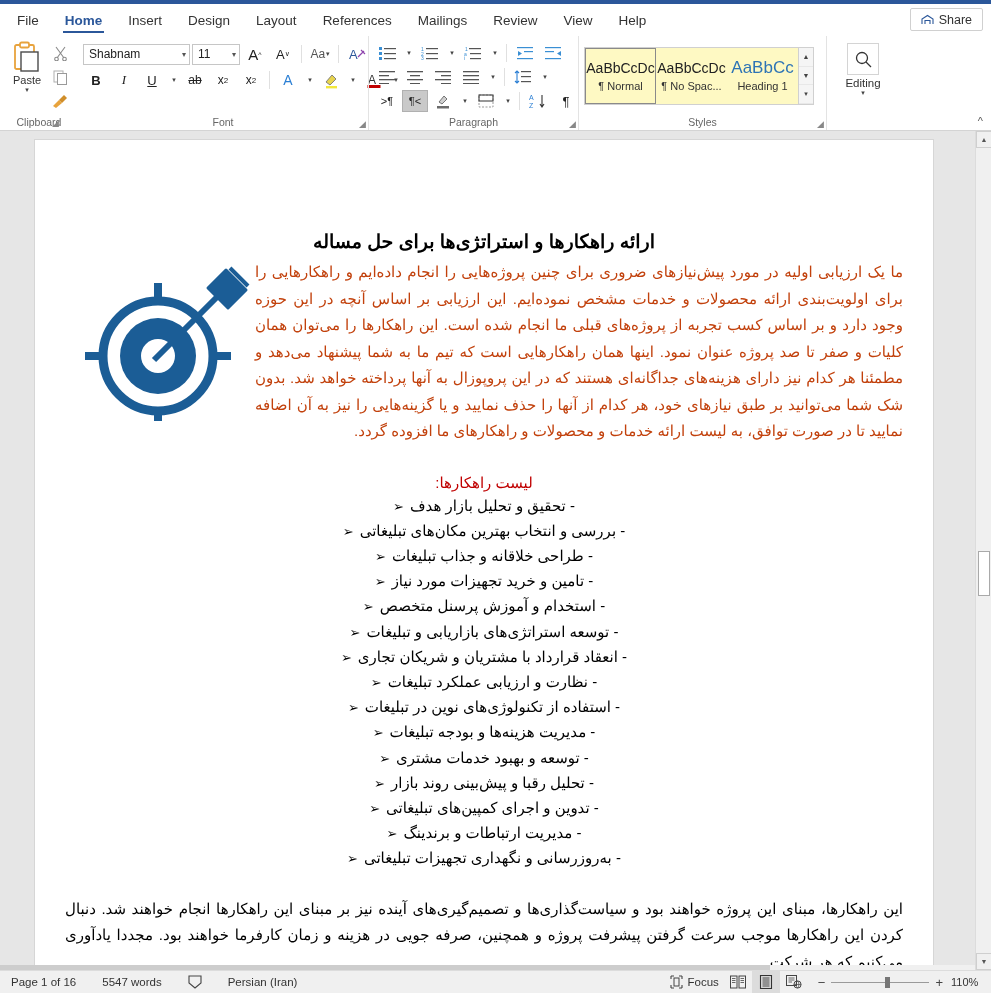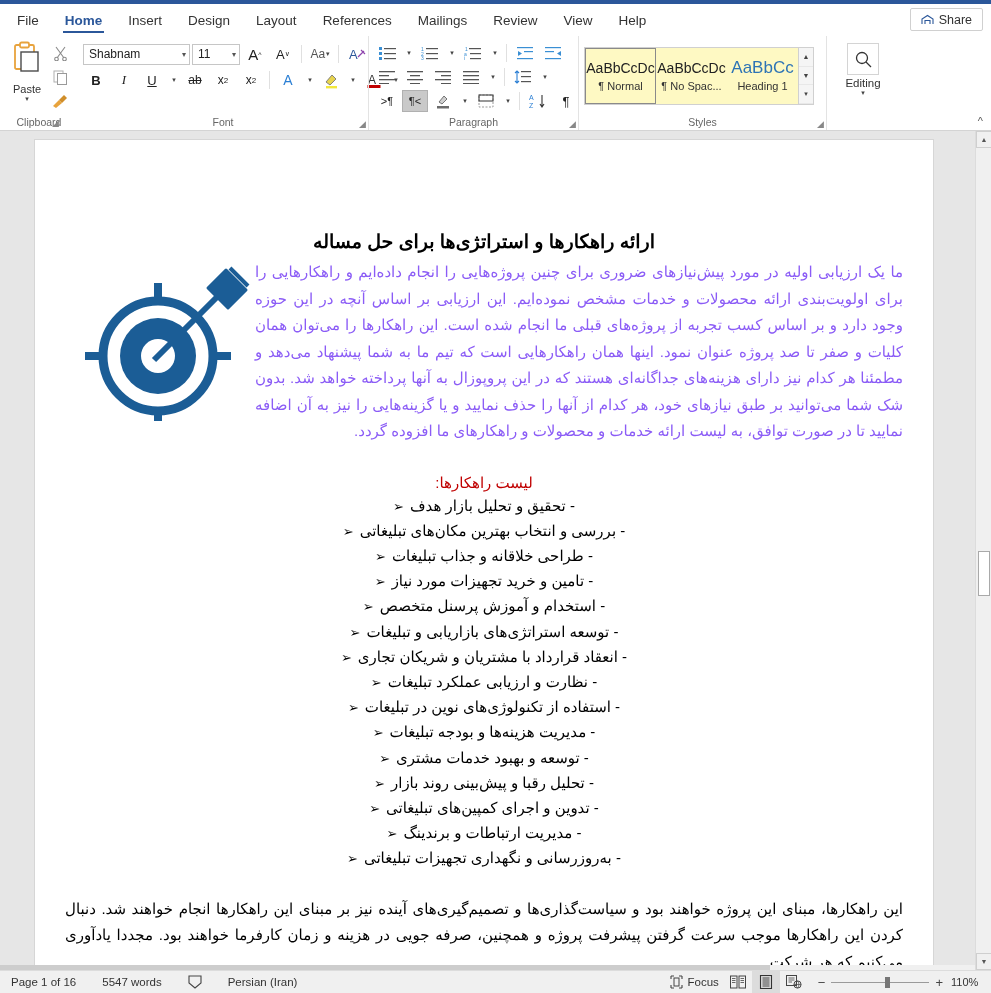--- a/index.html
+++ b/index.html
@@ -59,21 +59,21 @@
     position: absolute; right: 2px; bottom: 1px;
     font-size: 9px; color: #888;
   }
 
   
   .clip-col { display: flex; align-items: flex-start; }
   .paste {
     width: 44px; display: flex; flex-direction: column;
     align-items: center; padding-top: 2px;
   }
-  .paste-label { font-size: 11px; color: #333; margin-top: 10px; }
+  .paste-label { font-size: 11px; color: #333; margin-top: 1px; }
   .caret-sm { font-size: 7px; color: #444; line-height: 7px; }
   .clip-icons { display: flex; flex-direction: column; gap: 3px; padding-top: 4px; }
   .mini { width: 22px; height: 21px; display: flex; align-items: center; justify-content: center; }
 
   
   .fg-row { display: flex; align-items: center; gap: 2px; }
   .fg-row.r1 { margin-bottom: 4px; }
   .combo {
     height: 21px; border: 1px solid #c6c6c6; background: #fff;
     display: flex; align-items: center; justify-content: space-between;
@@ -127,21 +127,21 @@
   .docbody {
     position: absolute; left: 30px; right: 30px; top: 0; bottom: 0;
     direction: rtl; text-align: justify;
   }
   .doc-title {
     font-size: 19px; font-weight: bold; color: #000;
     text-align: center; margin: 0; padding-top: 89px;
     line-height: 26px;
   }
   .intro {
-    font-size: 15px; line-height: 26.5px; color: #8b5cf6;
+    font-size: 15px; line-height: 26.5px; color: #c2410c;
     margin: 4px 0 0 0; text-align: justify;
   }
   .intro-wrap { overflow: hidden; }
   .img-float { float: left; width: 190px; height: 165px; shape-outside: inset(0); }
   .list-head {
     color: #c00000; font-size: 15px; font-weight: normal;
     text-align: center; margin: 26px 0 0 0; line-height: 23px;
   }
   ul.solutions { list-style: none; margin: 0; padding: 0; }
   ul.solutions li {

